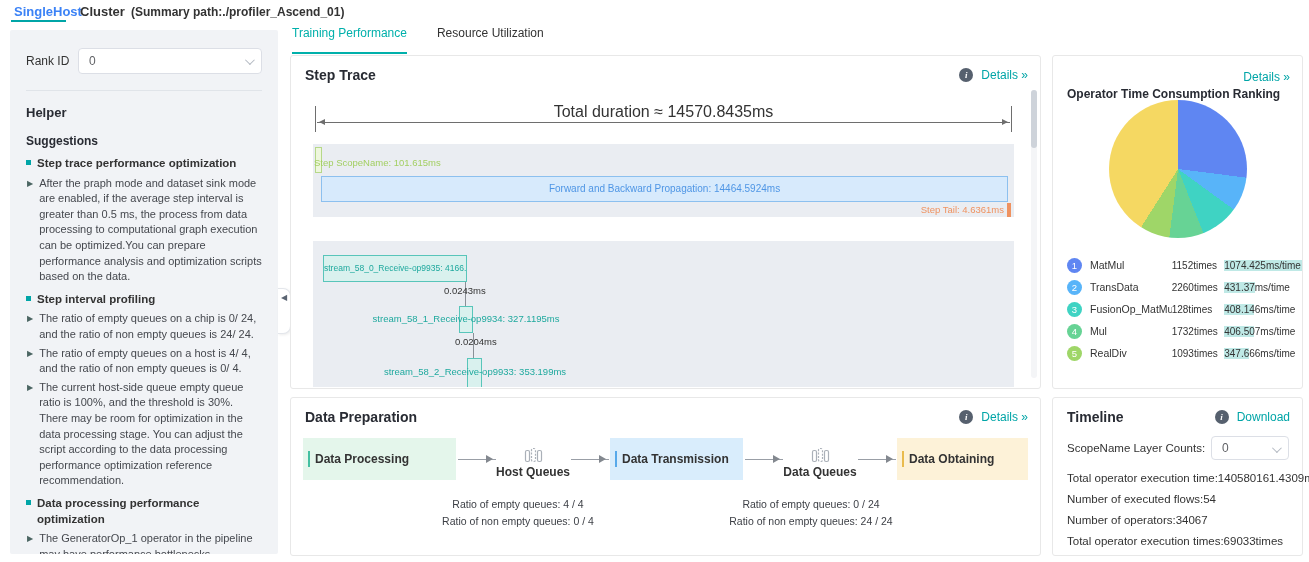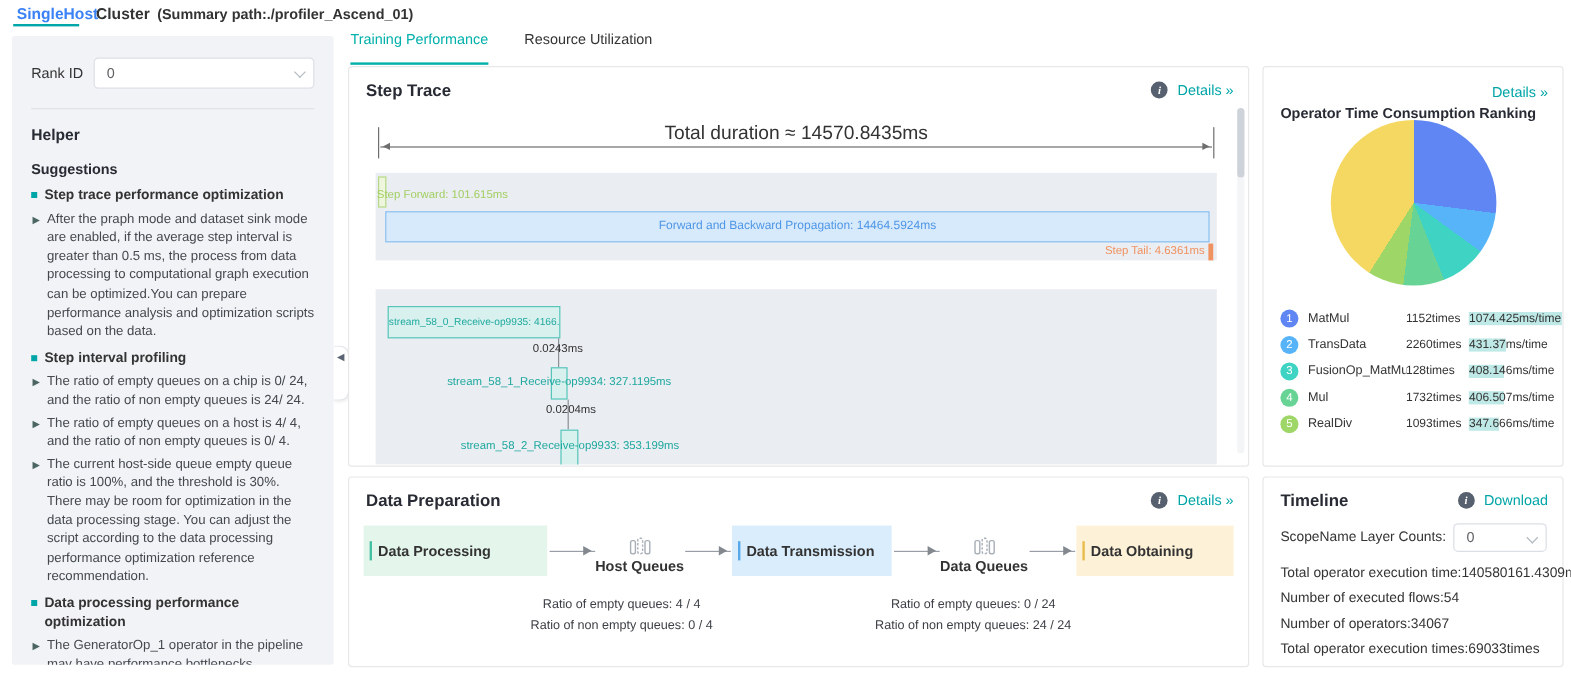--- a/index.html
+++ b/index.html
@@ -194,21 +194,21 @@
 
     <div class="dur">
       <div class="dur-label">Total duration ≈ 14570.8435ms</div>
       <div class="dur-tick l"></div>
       <div class="dur-line"></div>
       <div class="dur-tick r"></div>
     </div>
 
     <div class="band band1">
       <div class="bar-step-interval"></div>
-      <div class="lbl-step-interval">Step Forward: 101.615ms</div>
+      <div class="lbl-step-interval">Step ScopeName: 101.615ms</div>
       <div class="bar-fpbp">Forward and Backward Propagation: 14464.5924ms</div>
       <div class="bar-step-tail"></div>
       <div class="lbl-step-tail">Step Tail: 4.6361ms</div>
     </div>
 
     <div class="band band2">
       <div class="stream-box sbox0">stream_58_0_Receive-op9935: 4166.2692ms</div>
       <div class="conn conn1"></div>
       <div class="gap-lbl gap0">0.0243ms</div>
       <div class="stream-box sbox1"></div>

